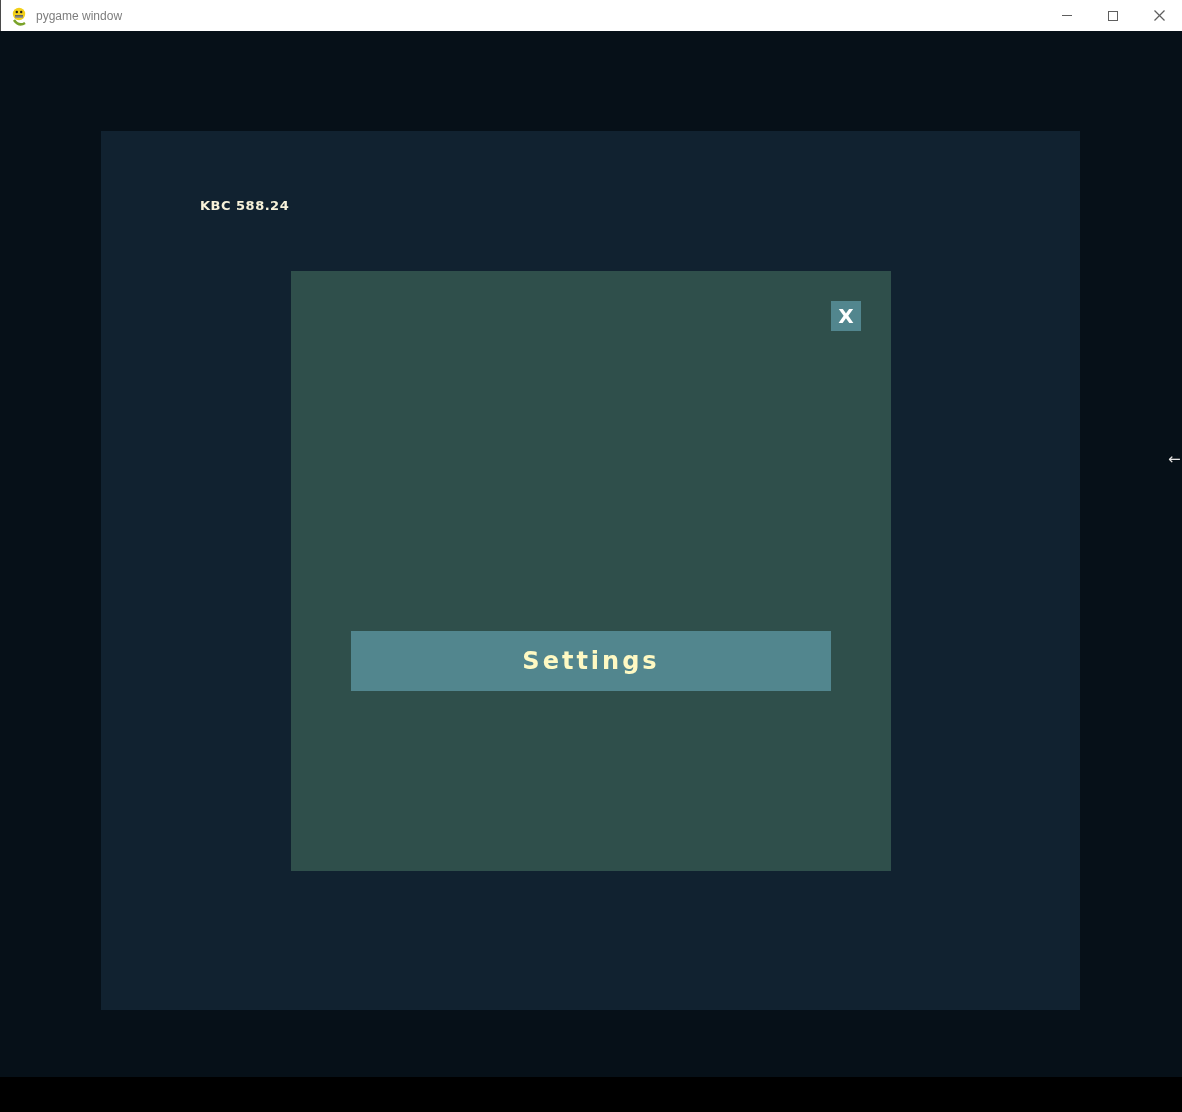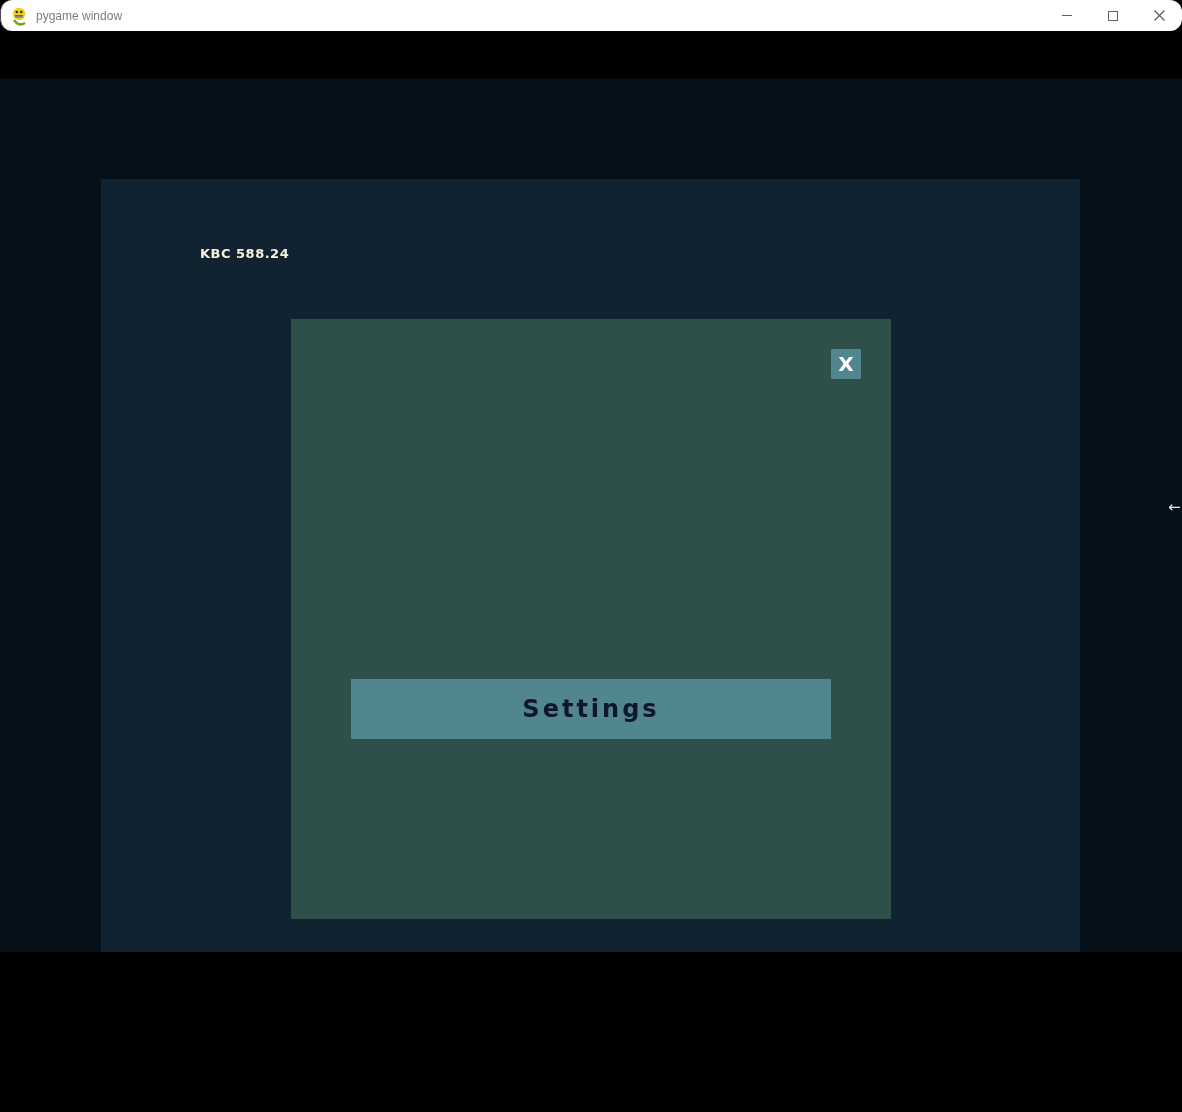--- a/index.html
+++ b/index.html
@@ -6,41 +6,40 @@
   html, body { width: 1182px; height: 1112px; overflow: hidden; background: #000; }
   body { font-family: "DejaVu Sans", "Liberation Sans", sans-serif; }
 
   .window { position: relative; width: 1182px; height: 1112px; }
 
   
   .titlebar {
     position: absolute; left: 0; top: 0; width: 1182px; height: 31px;
     background: #ffffff; display: flex; align-items: center;
     border-left: 1px solid #4a4a4a;
-    border-radius: 12px;
   }
   .app-icon { width: 20px; height: 20px; margin-left: 8px; flex: 0 0 auto; }
   .win-title {
     margin-left: 7px; font-size: 12px; color: #7d7d7d;
     font-family: "Liberation Sans", "DejaVu Sans", sans-serif;
     white-space: nowrap;
   }
   .win-controls { margin-left: auto; display: flex; height: 31px; }
   .ctrl-btn {
     width: 46px; height: 31px; display: flex; align-items: center; justify-content: center;
     cursor: default;
   }
   .min-glyph { width: 10px; height: 1px; background: #5f5f5f; }
   .max-glyph { width: 10px; height: 10px; border: 1px solid #5f5f5f; background: transparent; }
   .close-glyph line { stroke: #5f5f5f; stroke-width: 1.2; }
 
   
   .stage {
-    position: absolute; left: 0; top: 31px; width: 1182px; height: 873px;
-    background: #061018; overflow: hidden; margin-top: 48px;
+    position: absolute; left: 0; top: 31px; width: 1182px; height: 1046px;
+    background: #061018; overflow: hidden;
   }
   .panel {
     position: absolute; left: 101px; top: 100px; width: 979px; height: 879px;
     background: #112230;
   }
   .hud-score {
     position: absolute; left: 200px; top: 168px;
     font-size: 13px; font-weight: bold; color: #f7f2da; letter-spacing: 0.5px;
     line-height: 14px; white-space: nowrap;
   }
@@ -51,21 +50,21 @@
     background: #2f4f4b;
   }
   .dialog-close {
     position: absolute; top: 30px; right: 30px; width: 30px; height: 30px;
     background: #52868e; color: #ffffff; font-weight: bold; font-size: 20px;
     display: flex; align-items: center; justify-content: center;
     line-height: 1; cursor: pointer;
   }
   .menu-btn {
     position: absolute; left: 60px; width: 480px; height: 60px;
-    background: #52868e; color: #0f172a; font-weight: bold; font-size: 24px;
+    background: #52868e; color: #fef9c3; font-weight: bold; font-size: 24px;
     letter-spacing: 3px; display: flex; align-items: center; justify-content: center;
     cursor: pointer;
   }
   .menu-btn.settings { top: 360px; }
   .menu-btn.quit { top: 480px; height: 61px; }
 
   .cursor-arrow {
     position: absolute; left: 1168px; top: 421px;
     color: #e6e6e6; font-size: 15px; line-height: 15px;
     text-shadow: 0 0 1px #000;

